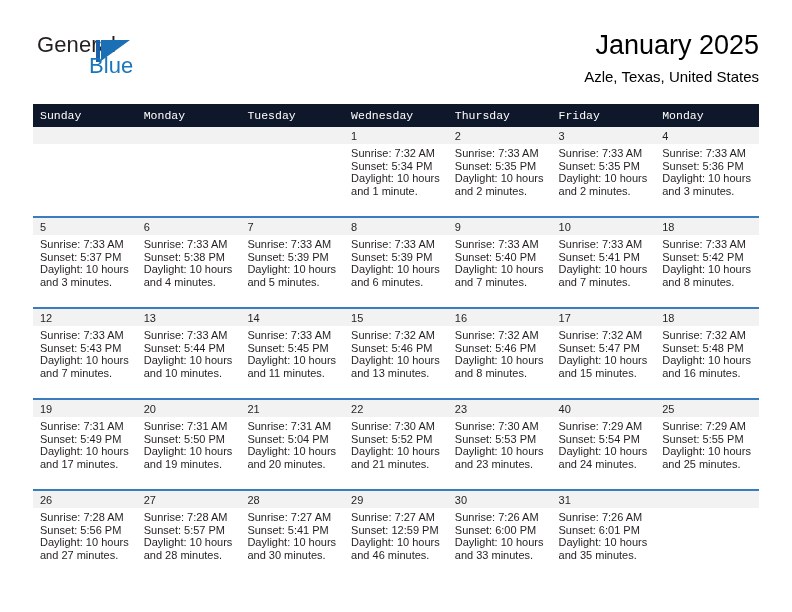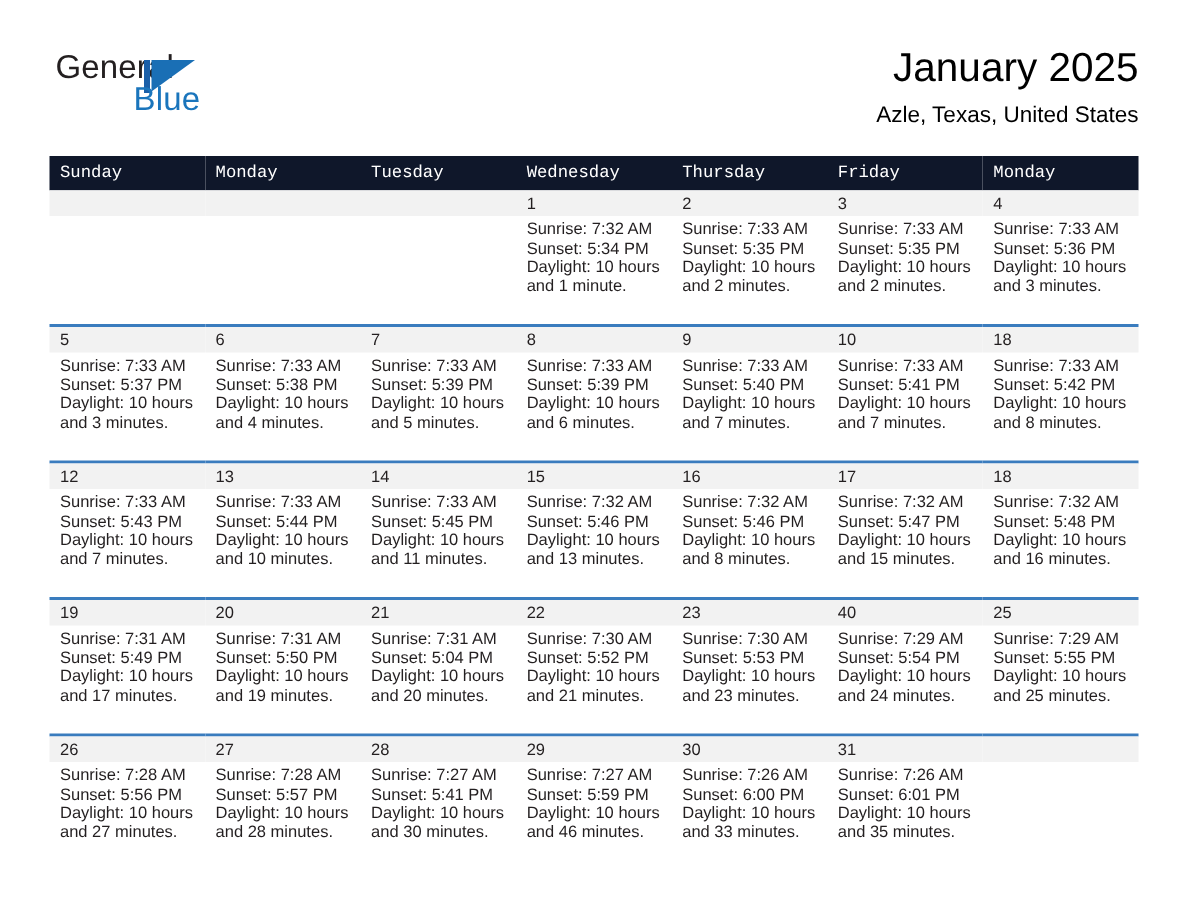--- a/index.html
+++ b/index.html
@@ -553,21 +553,21 @@
                 <div>Daylight: 10 hours</div>
                 <div>and 30 minutes.</div>
               </div>
             </div>
           </td>
           <td>
             <div class="cell">
               <div class="daynum-strip">29</div>
               <div class="cell-body">
                 <div>Sunrise: 7:27 AM</div>
-                <div>Sunset: 5:59 PM</div>
+                <div>Sunset: 12:59 PM</div>
                 <div>Daylight: 10 hours</div>
                 <div>and 46 minutes.</div>
               </div>
             </div>
           </td>
           <td>
             <div class="cell">
               <div class="daynum-strip">30</div>
               <div class="cell-body">
                 <div>Sunrise: 7:26 AM</div>

